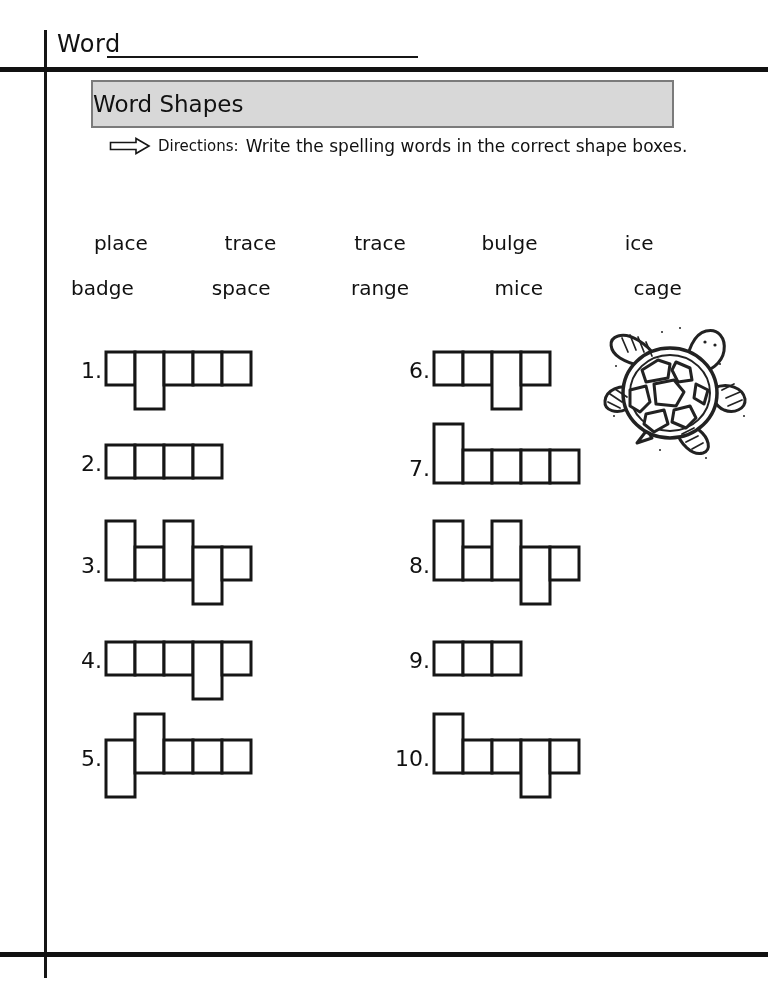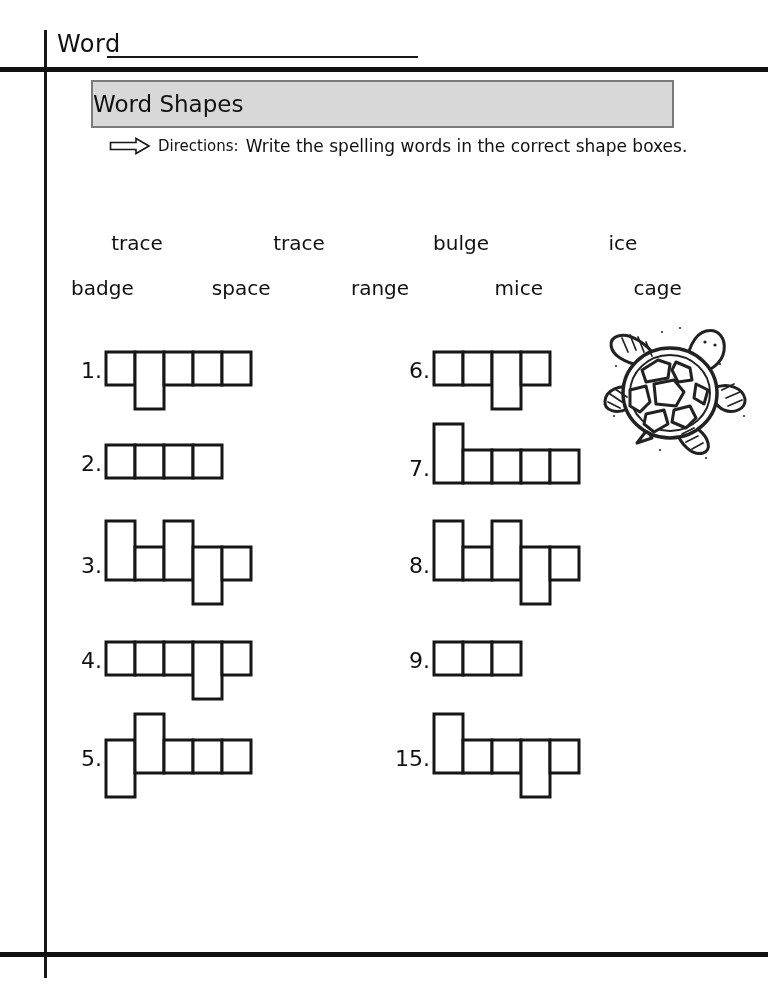--- a/index.html
+++ b/index.html
@@ -48,20 +48,21 @@
 
   <div class="directions">
     <svg class="arrow-svg" width="42" height="18" viewBox="0 0 42 18">
       <path d="M1.5,5.5 L27,5.5 L27,1.5 L40,9 L27,16.5 L27,12.5 L1.5,12.5 Z" fill="#ffffff" stroke="#161616" stroke-width="1.6" stroke-linejoin="miter"></path>
     </svg>
     <span class="dir-label">Directions:</span>
     <span class="dir-text">Write the spelling words in the correct shape boxes.</span>
   </div>
 
   <div class="word-row r1" id="word-row-1">
+      <span>place</span>
       <span>trace</span>
       <span>trace</span>
       <span>bulge</span>
       <span>ice</span>
     </div>
   <div class="word-row r2" id="word-row-2">
       <span>badge</span>
       <span>space</span>
       <span>range</span>
       <span>mice</span>
@@ -148,21 +149,21 @@
         </g>
       </svg>
       <div class="shape-num" style="left: 382px; top: 647px;">9.</div>
       <svg class="shape" width="91" height="87" viewBox="0 0 91 87" style="left: 432px; top: 614px;">
         <g fill="#ffffff" stroke="#161616" stroke-width="3">
           <rect x="2" y="28" width="29" height="33"></rect>
           <rect x="31" y="28" width="29" height="33"></rect>
           <rect x="60" y="28" width="29" height="33"></rect>
         </g>
       </svg>
-      <div class="shape-num" style="left: 382px; top: 745px;">15.</div>
+      <div class="shape-num" style="left: 382px; top: 745px;">10.</div>
       <svg class="shape" width="149" height="87" viewBox="0 0 149 87" style="left: 432px; top: 712px;">
         <g fill="#ffffff" stroke="#161616" stroke-width="3">
           <rect x="2" y="2" width="29" height="59"></rect>
           <rect x="31" y="28" width="29" height="33"></rect>
           <rect x="60" y="28" width="29" height="33"></rect>
           <rect x="89" y="28" width="29" height="57"></rect>
           <rect x="118" y="28" width="29" height="33"></rect>
         </g>
       </svg>
     </div>

